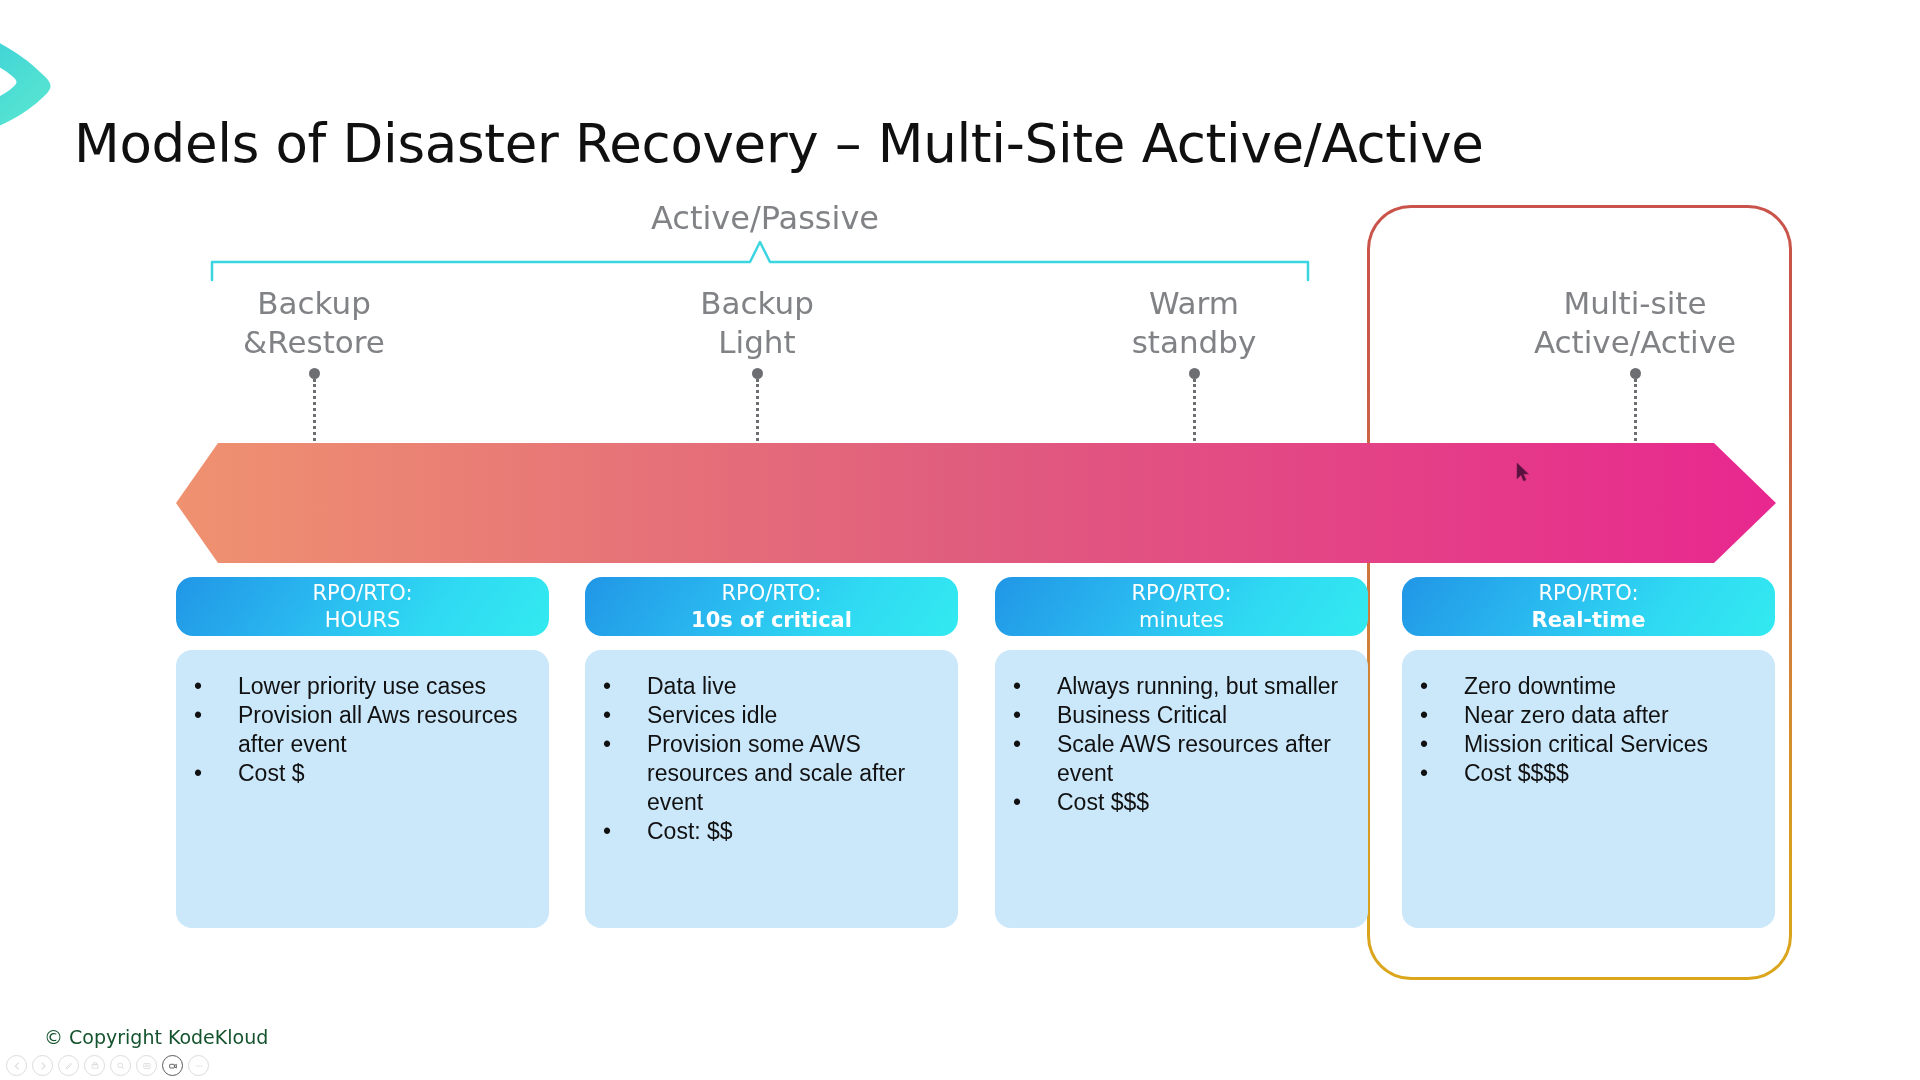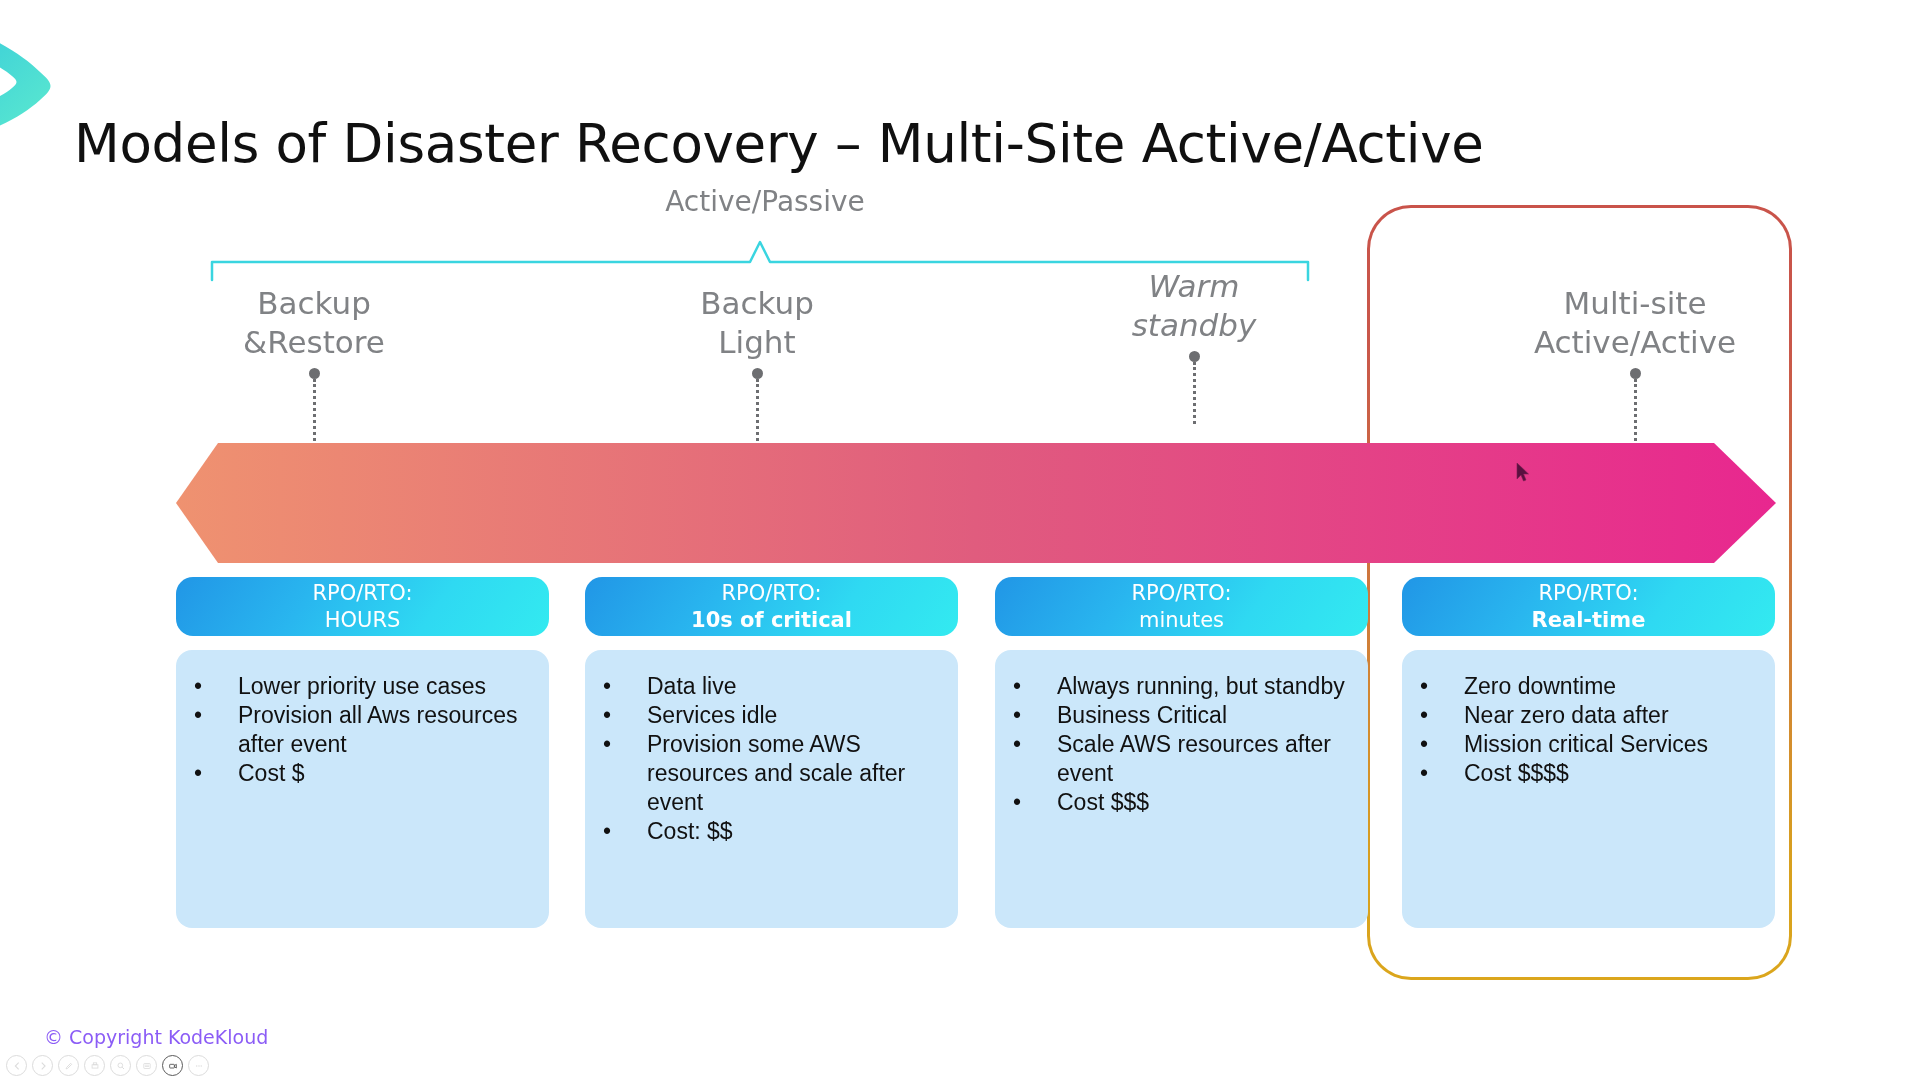--- a/index.html
+++ b/index.html
@@ -39,25 +39,25 @@
     color: #101010;
     letter-spacing: -0.3px;
     white-space: nowrap;
     margin-top: 39px;
   }
 
   
   .brace-label {
     position: absolute;
     left: 645px;
-    top: 185px;
+    top: 199px;
     width: 240px;
     text-align: center;
     font-family: "DejaVu Sans", sans-serif;
-    font-size: 28px;
+    font-size: 32px;
     color: #808285;
   }
   .brace-svg {
     position: absolute;
     left: 210px;
     top: 240px;
     width: 1100px;
     height: 42px;
   }
 
@@ -162,21 +162,21 @@
   }
   .bullet-text { flex: 1 1 auto; }
 
   
   .footer-copy {
     position: absolute;
     left: 44px;
     top: 1026px;
     font-family: "DejaVu Sans", sans-serif;
     font-size: 19px;
-    color: #8b5cf6;
+    color: #14532d;
   }
 
   .toolbar {
     position: absolute;
     left: 6px;
     top: 1055px;
     display: flex;
     gap: 5px;
     align-items: center;
   }
@@ -239,21 +239,21 @@
     <div class="stage-leader"></div>
   </div>
 
   <div class="stage" style="left:607px; top:284px;">
     <div class="stage-label">Backup
 Light</div>
     <div class="stage-dot"></div>
     <div class="stage-leader"></div>
   </div>
 
-  <div class="stage" style="left:1044px; top:267px;font-style:italic;">
+  <div class="stage" style="left:1044px; top:284px;">
     <div class="stage-label">Warm
 standby</div>
     <div class="stage-dot"></div>
     <div class="stage-leader"></div>
   </div>
 
   <div class="stage" style="left:1485px; top:284px;">
     <div class="stage-label">Multi-site
 Active/Active</div>
     <div class="stage-dot"></div>
@@ -326,21 +326,21 @@
   </div>
 
   <div class="col" style="left:995px;">
     <div class="rpo-header">
       <span>RPO/RTO:</span>
       <span class="rpo-value thin">minutes</span>
     </div>
     <div class="bullet-card">
       <div class="bullet-row">
         <span class="bullet-dot">•</span>
-        <span class="bullet-text">Always running, but standby</span>
+        <span class="bullet-text">Always running, but smaller</span>
       </div>
       <div class="bullet-row">
         <span class="bullet-dot">•</span>
         <span class="bullet-text">Business Critical</span>
       </div>
       <div class="bullet-row">
         <span class="bullet-dot">•</span>
         <span class="bullet-text">Scale AWS resources after event</span>
       </div>
       <div class="bullet-row">

